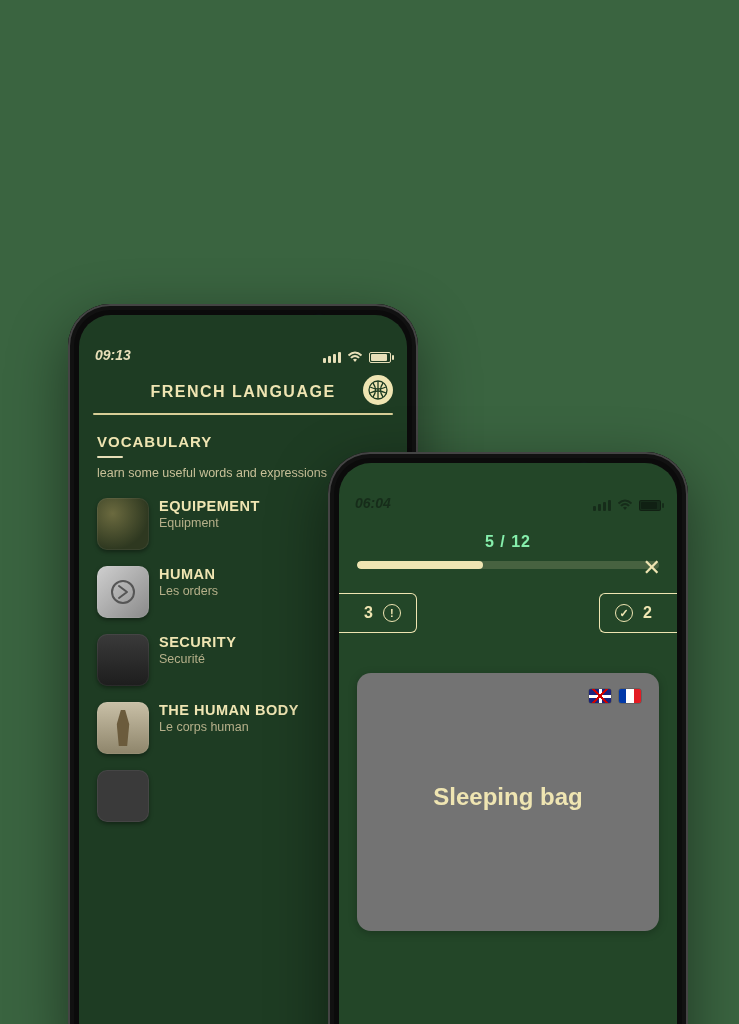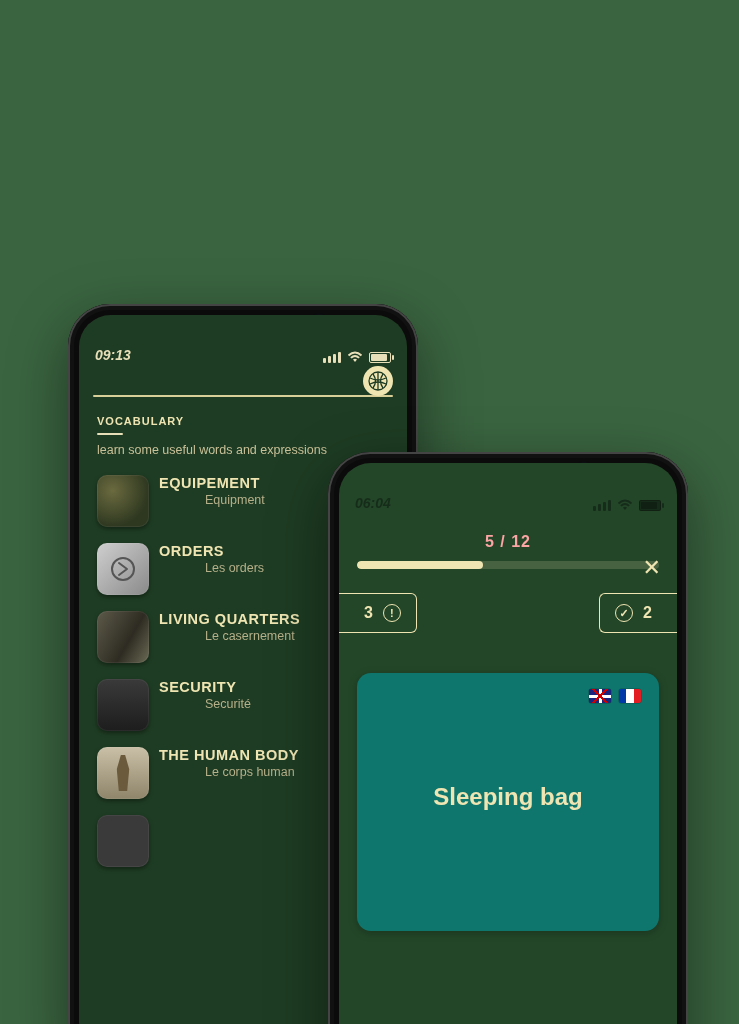--- a/index.html
+++ b/index.html
@@ -63,41 +63,41 @@
     padding: 16px 0 12px 0;
     position: relative;
   }
   .hdr-a .logo {
     position: absolute; right: 14px; top: 50%; transform: translateY(-50%);
     width: 30px; height: 30px; border-radius: 50%;
     background: #efe5b2; display:flex; align-items:center; justify-content:center;
   }
   .hdr-line { height: 2px; background: #d8ce97; margin: 0 14px; border-radius: 2px; }
   .section-h {
-    color: #efe5b2; font-size: 11px; font-weight: 800; letter-spacing: 1px;
+    color: #efe5b2; font-size: 15px; font-weight: 800; letter-spacing: 1px;
     padding: 18px 18px 6px 18px;
   }
   .section-h + .sunder { width: 26px; height: 2px; background:#e7dfb8; margin: 0 0 8px 18px; border-radius:1px; }
   .section-sub { color: #c8c098; font-size: 12.5px; padding: 0 18px 10px 18px; }
 
   .list { display:flex; flex-direction:column; }
   .row {
     display:flex; gap:10px; align-items:flex-start;
     padding: 8px 18px;
   }
   .thumb {
     width: 52px; height: 52px; border-radius: 10px; flex: 0 0 52px;
     background: #5a5547;
     box-shadow: inset 0 0 0 1px rgba(255,255,255,.06), 0 2px 4px rgba(0,0,0,.4);
     display:flex; align-items:center; justify-content:center;
     overflow:hidden;
   }
   .row .txts { flex: 1 1 auto; min-width: 0; }
   .row .t1 { color:#efe5b2; font-weight:800; font-size:14.5px; letter-spacing:.5px; white-space:nowrap; overflow:hidden; }
-  .row .t2 { color:#b6b08a; font-size:12.5px; margin-top:2px; white-space:nowrap; overflow:hidden;margin-left:46px; }
+  .row .t2 { color:#b6b08a; font-size:12.5px; margin-top:2px; white-space:nowrap; overflow:hidden; }
 
   
   .th-equip { background: radial-gradient(circle at 30% 30%, #6b6a3f, #2e3820 70%); }
   .th-orders { background: linear-gradient(135deg,#cfcfcf,#8a8a8a); }
   .th-orders svg circle{fill:none;stroke:#555;stroke-width:2}
   .th-quart { background: linear-gradient(120deg,#5d5a4a,#2e2c22 60%,#6b6a55); }
   .th-sec   { background: linear-gradient(#3a3a3a,#1d1d1d); }
   .th-data  { background: linear-gradient(#7b2e2e,#3a1717 60%,#b79a52); }
   .th-food  { background: linear-gradient(135deg,#1fa8c9 0 50%,#0e6d86 50% 100%); }
   .th-food:after{content:"";display:block;width:60%;height:60%;margin:auto;background:
@@ -114,21 +114,21 @@
   
   .phone.b { left: 328px; top: 452px; width: 360px; height: 760px; }
   .phone.b .screen { background: #234628; }
   .phone.b .status { color: rgba(12,24,14,.55); }
   .phone.b .status .sig i,
   .phone.b .status .batt,
   .phone.b .status .batt i,
   .phone.b .status .batt:after { background: rgba(12,24,14,.55); border-color: rgba(12,24,14,.55); }
 
   .quiz-top { padding: 10px 18px 0 18px; position: relative; }
-  .counter { text-align:center; color:#fca5a5; font-weight:800; letter-spacing:1px; font-size:16px; padding:8px 0 10px 0; }
+  .counter { text-align:center; color:#86efac; font-weight:800; letter-spacing:1px; font-size:16px; padding:8px 0 10px 0; }
   .close-x { position:absolute; right:16px; top:42px; color:#efe5b2; font-size:22px; font-weight:300; line-height:1; cursor:pointer; }
   .prog {
     height: 8px; border-radius: 6px;
     background: rgba(239,229,178,.18);
     position: relative; overflow:hidden;
   }
   .prog i {
     position:absolute; left:0; top:0; bottom:0;
     background: #efe5b2; border-radius: 6px;
   }
@@ -140,21 +140,21 @@
     color:#efe5b2; display:flex; align-items:center; justify-content:center; gap:10px;
     font-weight:700; font-size:16px;
     padding: 0 12px;
   }
   .score-pill.left { border-left:none; border-top-left-radius:0; border-bottom-left-radius:0; margin-left:-18px; padding-left:22px; }
   .score-pill.right{ border-right:none; border-top-right-radius:0; border-bottom-right-radius:0; margin-right:-18px; padding-right:22px; }
   .circ-ico { width:18px; height:18px; border:1.5px solid #efe5b2; border-radius:50%; display:flex; align-items:center; justify-content:center; font-size:11px; line-height:1; }
 
   .card {
     margin: 40px 18px 0 18px;
-    background: #0f766e;
+    background: #737373;
     border-radius: 14px;
     padding: 20px 20px 120px 20px;
     color:#efe5b2;
     position: relative;
     min-height: 250px;
     box-shadow: 0 2px 8px rgba(0,0,0,.25);
   }
   .flags { position:absolute; top:16px; right:18px; display:flex; gap:8px; }
   .flag { width:22px; height:14px; border-radius:2px; background:#ccc; box-shadow:0 0 0 .5px rgba(0,0,0,.3); }
   .flag.uk { background:
@@ -191,20 +191,21 @@
               <path d="M8 11 L6 8.6 Q8 7 10 8.6 Z M3.2 6.2 Q8 2 12.8 6.2 L11.4 7.6 Q8 4.6 4.6 7.6 Z M.8 3.8 Q8 -2.6 15.2 3.8 L13.8 5.2 Q8 -.2 2.2 5.2 Z" fill="#e7dfb8"></path>
             </svg>
         </span>
         <span class="batt">
             <i></i>
           </span>
       </span>
     </div>
 
     <div class="hdr-a">
+      <span>FRENCH LANGUAGE</span>
       <span class="logo">
         <svg width="20" height="20" viewBox="0 0 20 20">
             <g stroke="#1e3c23" stroke-width="1.3" fill="none">
           <circle cx="10" cy="10" r="9"></circle>
               <path d="M10 1 V19 M5 3 Q10 10 5 17 M15 3 Q10 10 15 17"></path>
           <path d="M2 7 Q10 11 18 7 M2 13 Q10 9 18 13"></path>
         </g>
           </svg>
       </span>
     </div>
@@ -223,29 +224,22 @@
         </div>
       </div>
       <div class="row">
         <div class="thumb th-orders">
           <svg width="32" height="32" viewBox="0 0 32 32">
               <circle cx="16" cy="16" r="11"></circle>
               <path d="M12 10 L20 16 L12 22" fill="none" stroke="#555" stroke-width="2" stroke-linecap="round" stroke-linejoin="round"></path>
             </svg>
         </div>
         <div class="txts">
-          <div class="t1">ORDERS</div>
+          <div class="t1">HUMAN</div>
           <div class="t2">Les orders</div>
-        </div>
-      </div>
-      <div class="row">
-        <div class="thumb th-quart"></div>
-        <div class="txts">
-          <div class="t1">LIVING QUARTERS</div>
-          <div class="t2">Le casernement</div>
         </div>
       </div>
       <div class="row">
         <div class="thumb th-sec"></div>
         <div class="txts">
           <div class="t1">SECURITY</div>
           <div class="t2">Securité</div>
         </div>
       </div>
       <div class="row">

